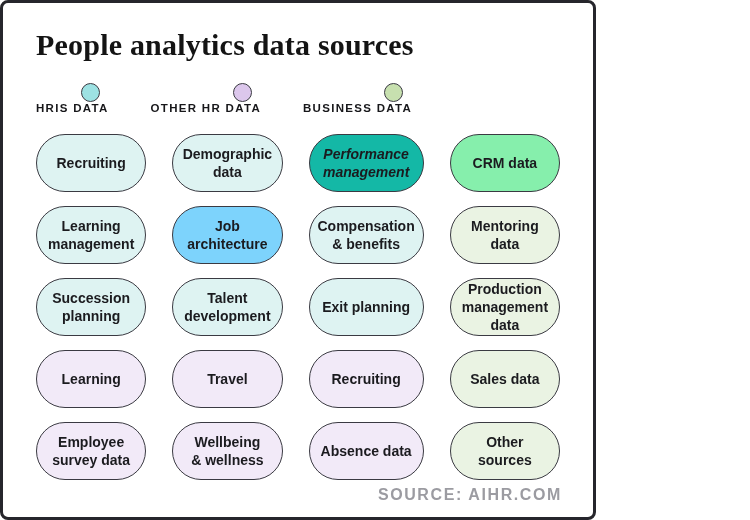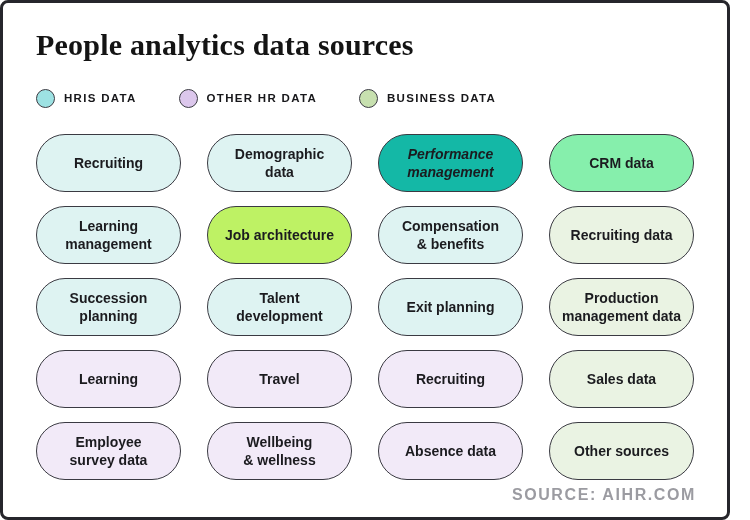--- a/index.html
+++ b/index.html
@@ -1,19 +1,19 @@
 <!DOCTYPE html>
 <html><head>
 <meta charset="utf-8">
 <style>
   html, body { margin: 0; padding: 0; background: #ffffff; }
   * { box-sizing: border-box; }
 
   .frame {
-    width: 730px;
+    width: 596px;
     height: 520px;
     border: 3px solid #26262c;
     border-radius: 8px;
     background: #ffffff;
     padding: 25px 33px 0 33px;
     position: relative;
     overflow: hidden;
     font-family: "Liberation Sans", "DejaVu Sans", sans-serif;
   }
 
@@ -28,22 +28,23 @@
   }
 
   .legend {
     display: flex;
     align-items: center;
     margin-top: 27px;
     height: 20px;
   }
   .legend-item {
     display: flex;
-    align-items: center;
+    align-items: flex-end;
     margin-right: 42px;
+    flex-direction: column;
   }
   .legend-swatch {
     width: 19px;
     height: 19px;
     border-radius: 50%;
     border: 1.6px solid #3a3a42;
     margin-right: 9px;
     flex: 0 0 auto;
   }
   .legend-label {
@@ -112,24 +113,24 @@
 
   <div class="grid">
       <div class="pill" style="background: rgb(222, 243, 242);">Recruiting</div>
       <div class="pill" style="background: rgb(222, 243, 242);">Demographic
 data</div>
       <div class="pill" style="background: #14b8a6; font-style: italic;">Performance
 management</div>
       <div class="pill" style="background: #86efac;">CRM data</div>
       <div class="pill" style="background: rgb(222, 243, 242);">Learning
 management</div>
-      <div class="pill" style="background: #bef264;">Job architecture</div>
+      <div class="pill" style="background: #7dd3fc;">Job architecture</div>
       <div class="pill" style="background: rgb(222, 243, 242);">Compensation
 &amp; benefits</div>
-      <div class="pill" style="background: rgb(234, 243, 227);">Recruiting data</div>
+      <div class="pill" style="background: rgb(234, 243, 227);">Mentoring data</div>
       <div class="pill" style="background: rgb(222, 243, 242);">Succession
 planning</div>
       <div class="pill" style="background: rgb(222, 243, 242);">Talent
 development</div>
       <div class="pill" style="background: rgb(222, 243, 242);">Exit planning</div>
       <div class="pill" style="background: rgb(234, 243, 227);">Production
 management data</div>
       <div class="pill" style="background: rgb(242, 234, 248);">Learning</div>
       <div class="pill" style="background: rgb(242, 234, 248);">Travel</div>
       <div class="pill" style="background: rgb(242, 234, 248);">Recruiting</div>

